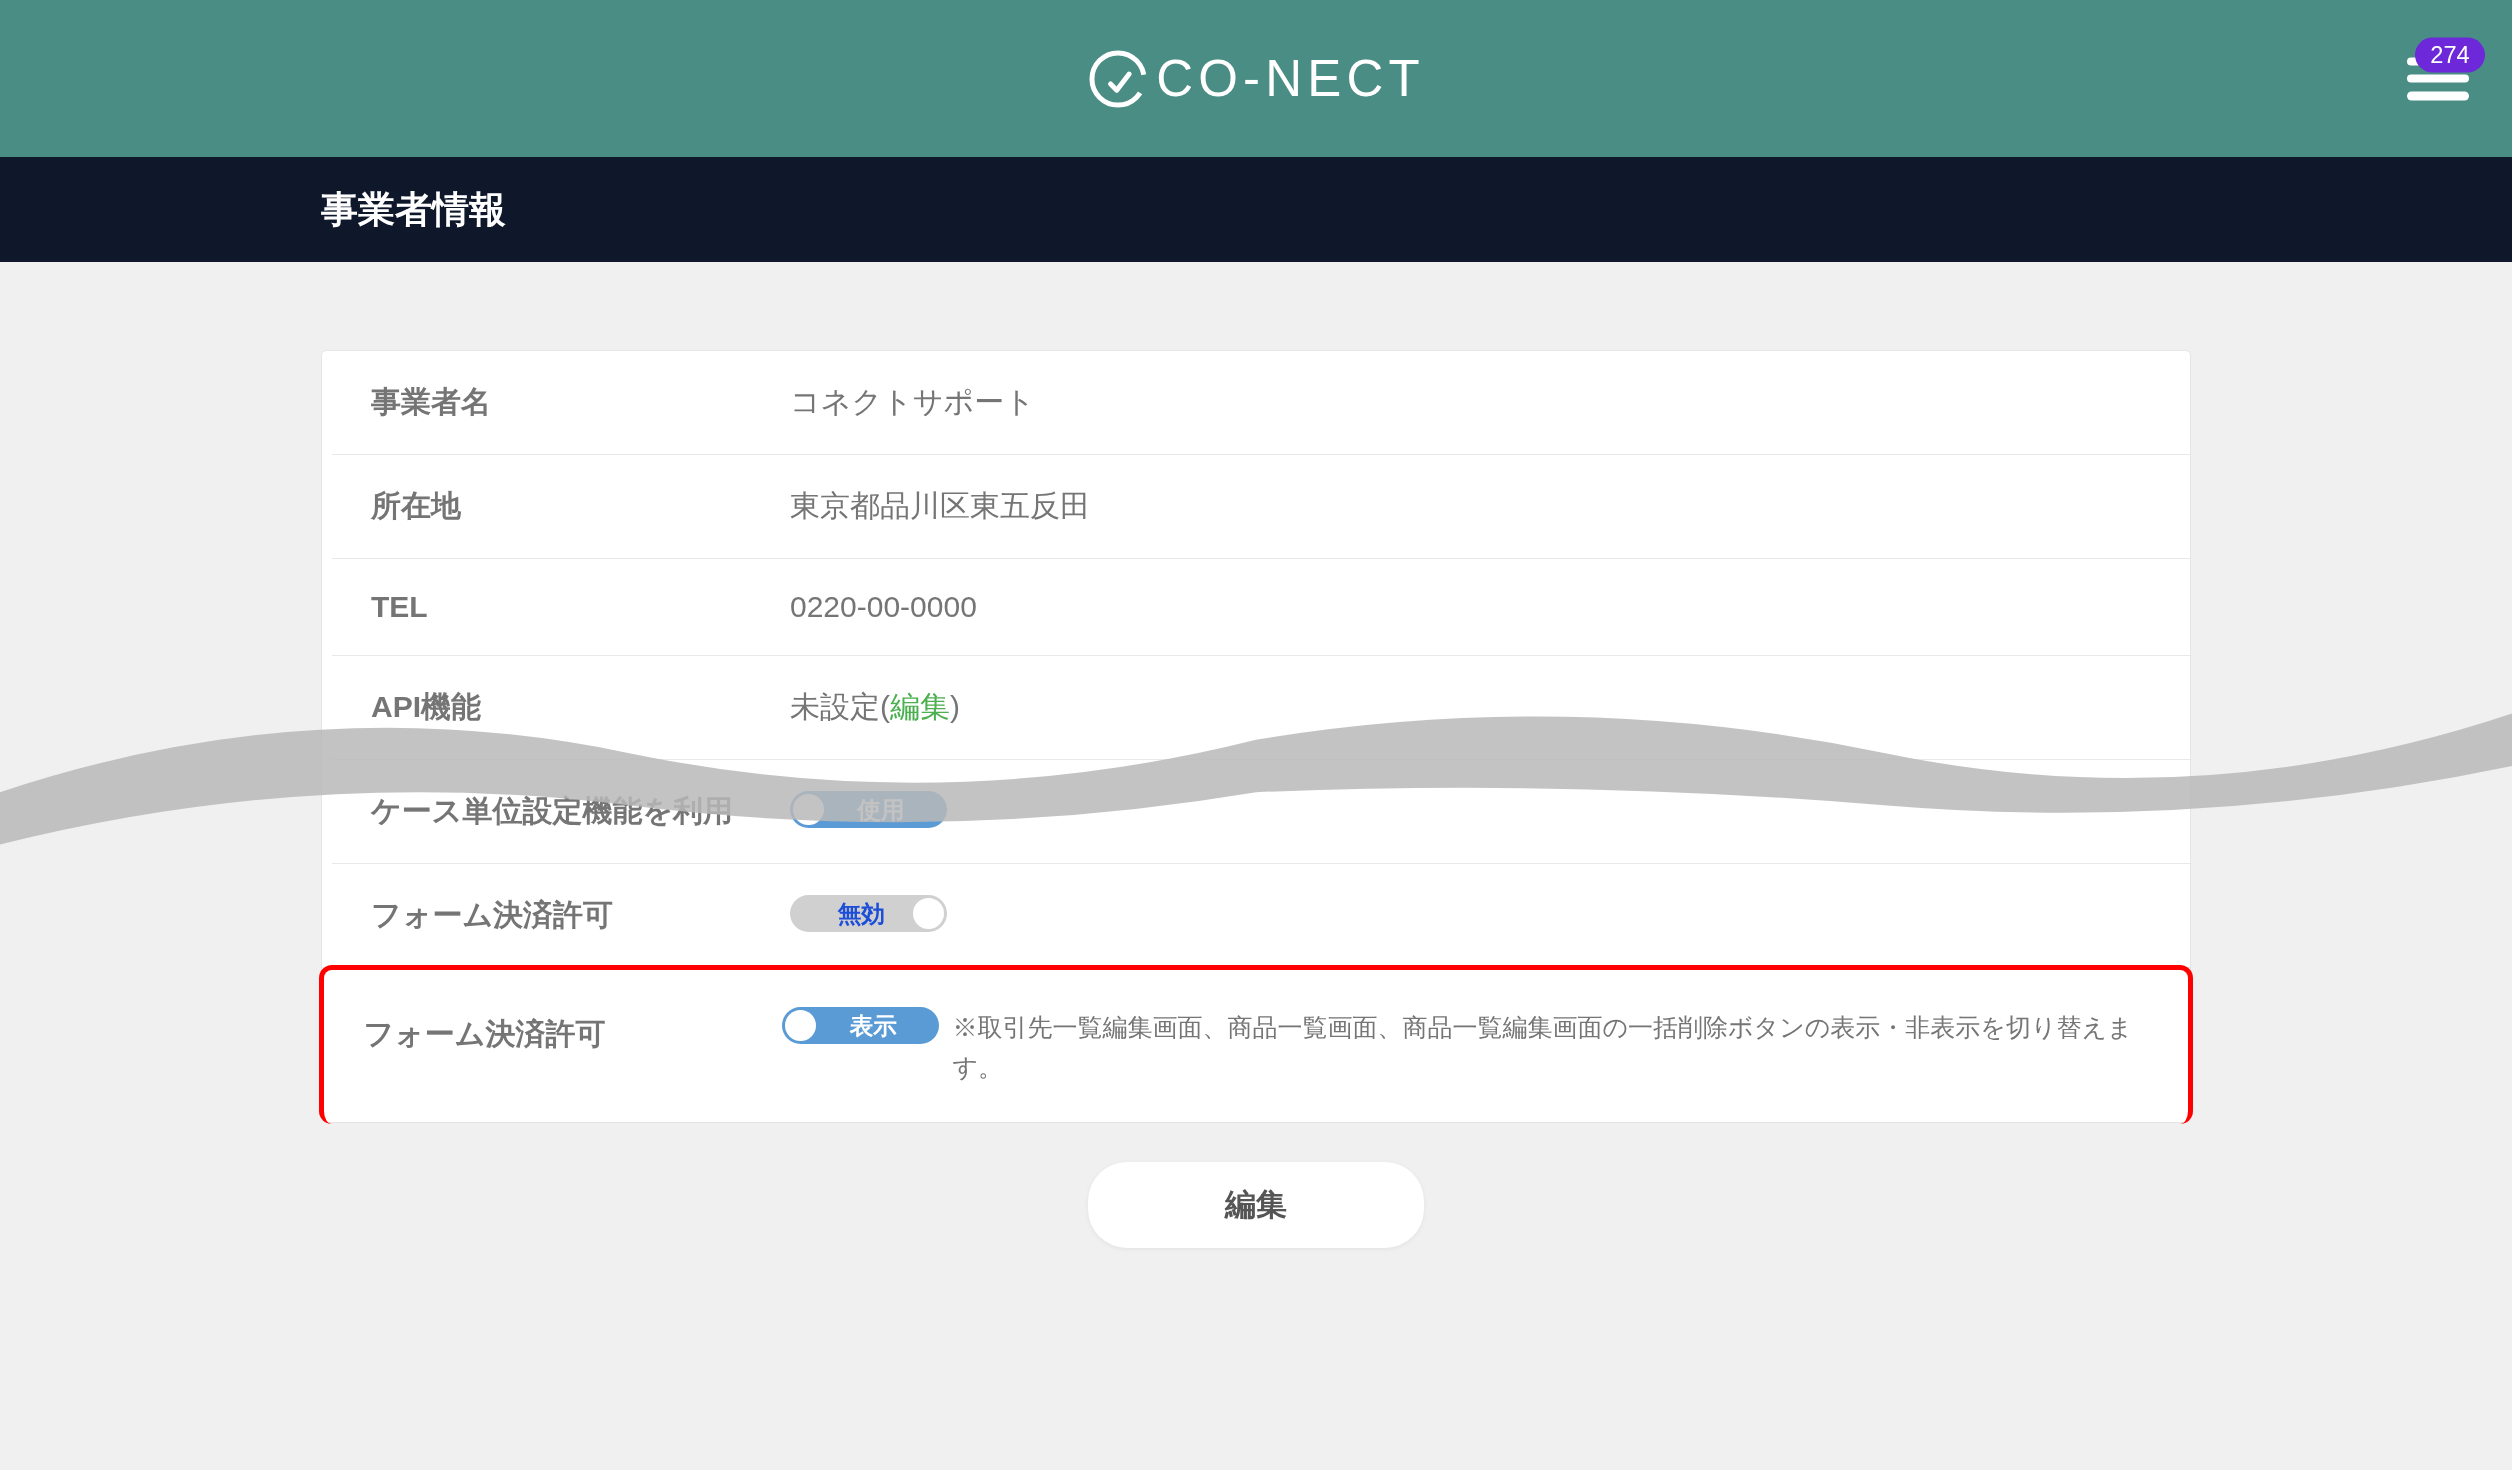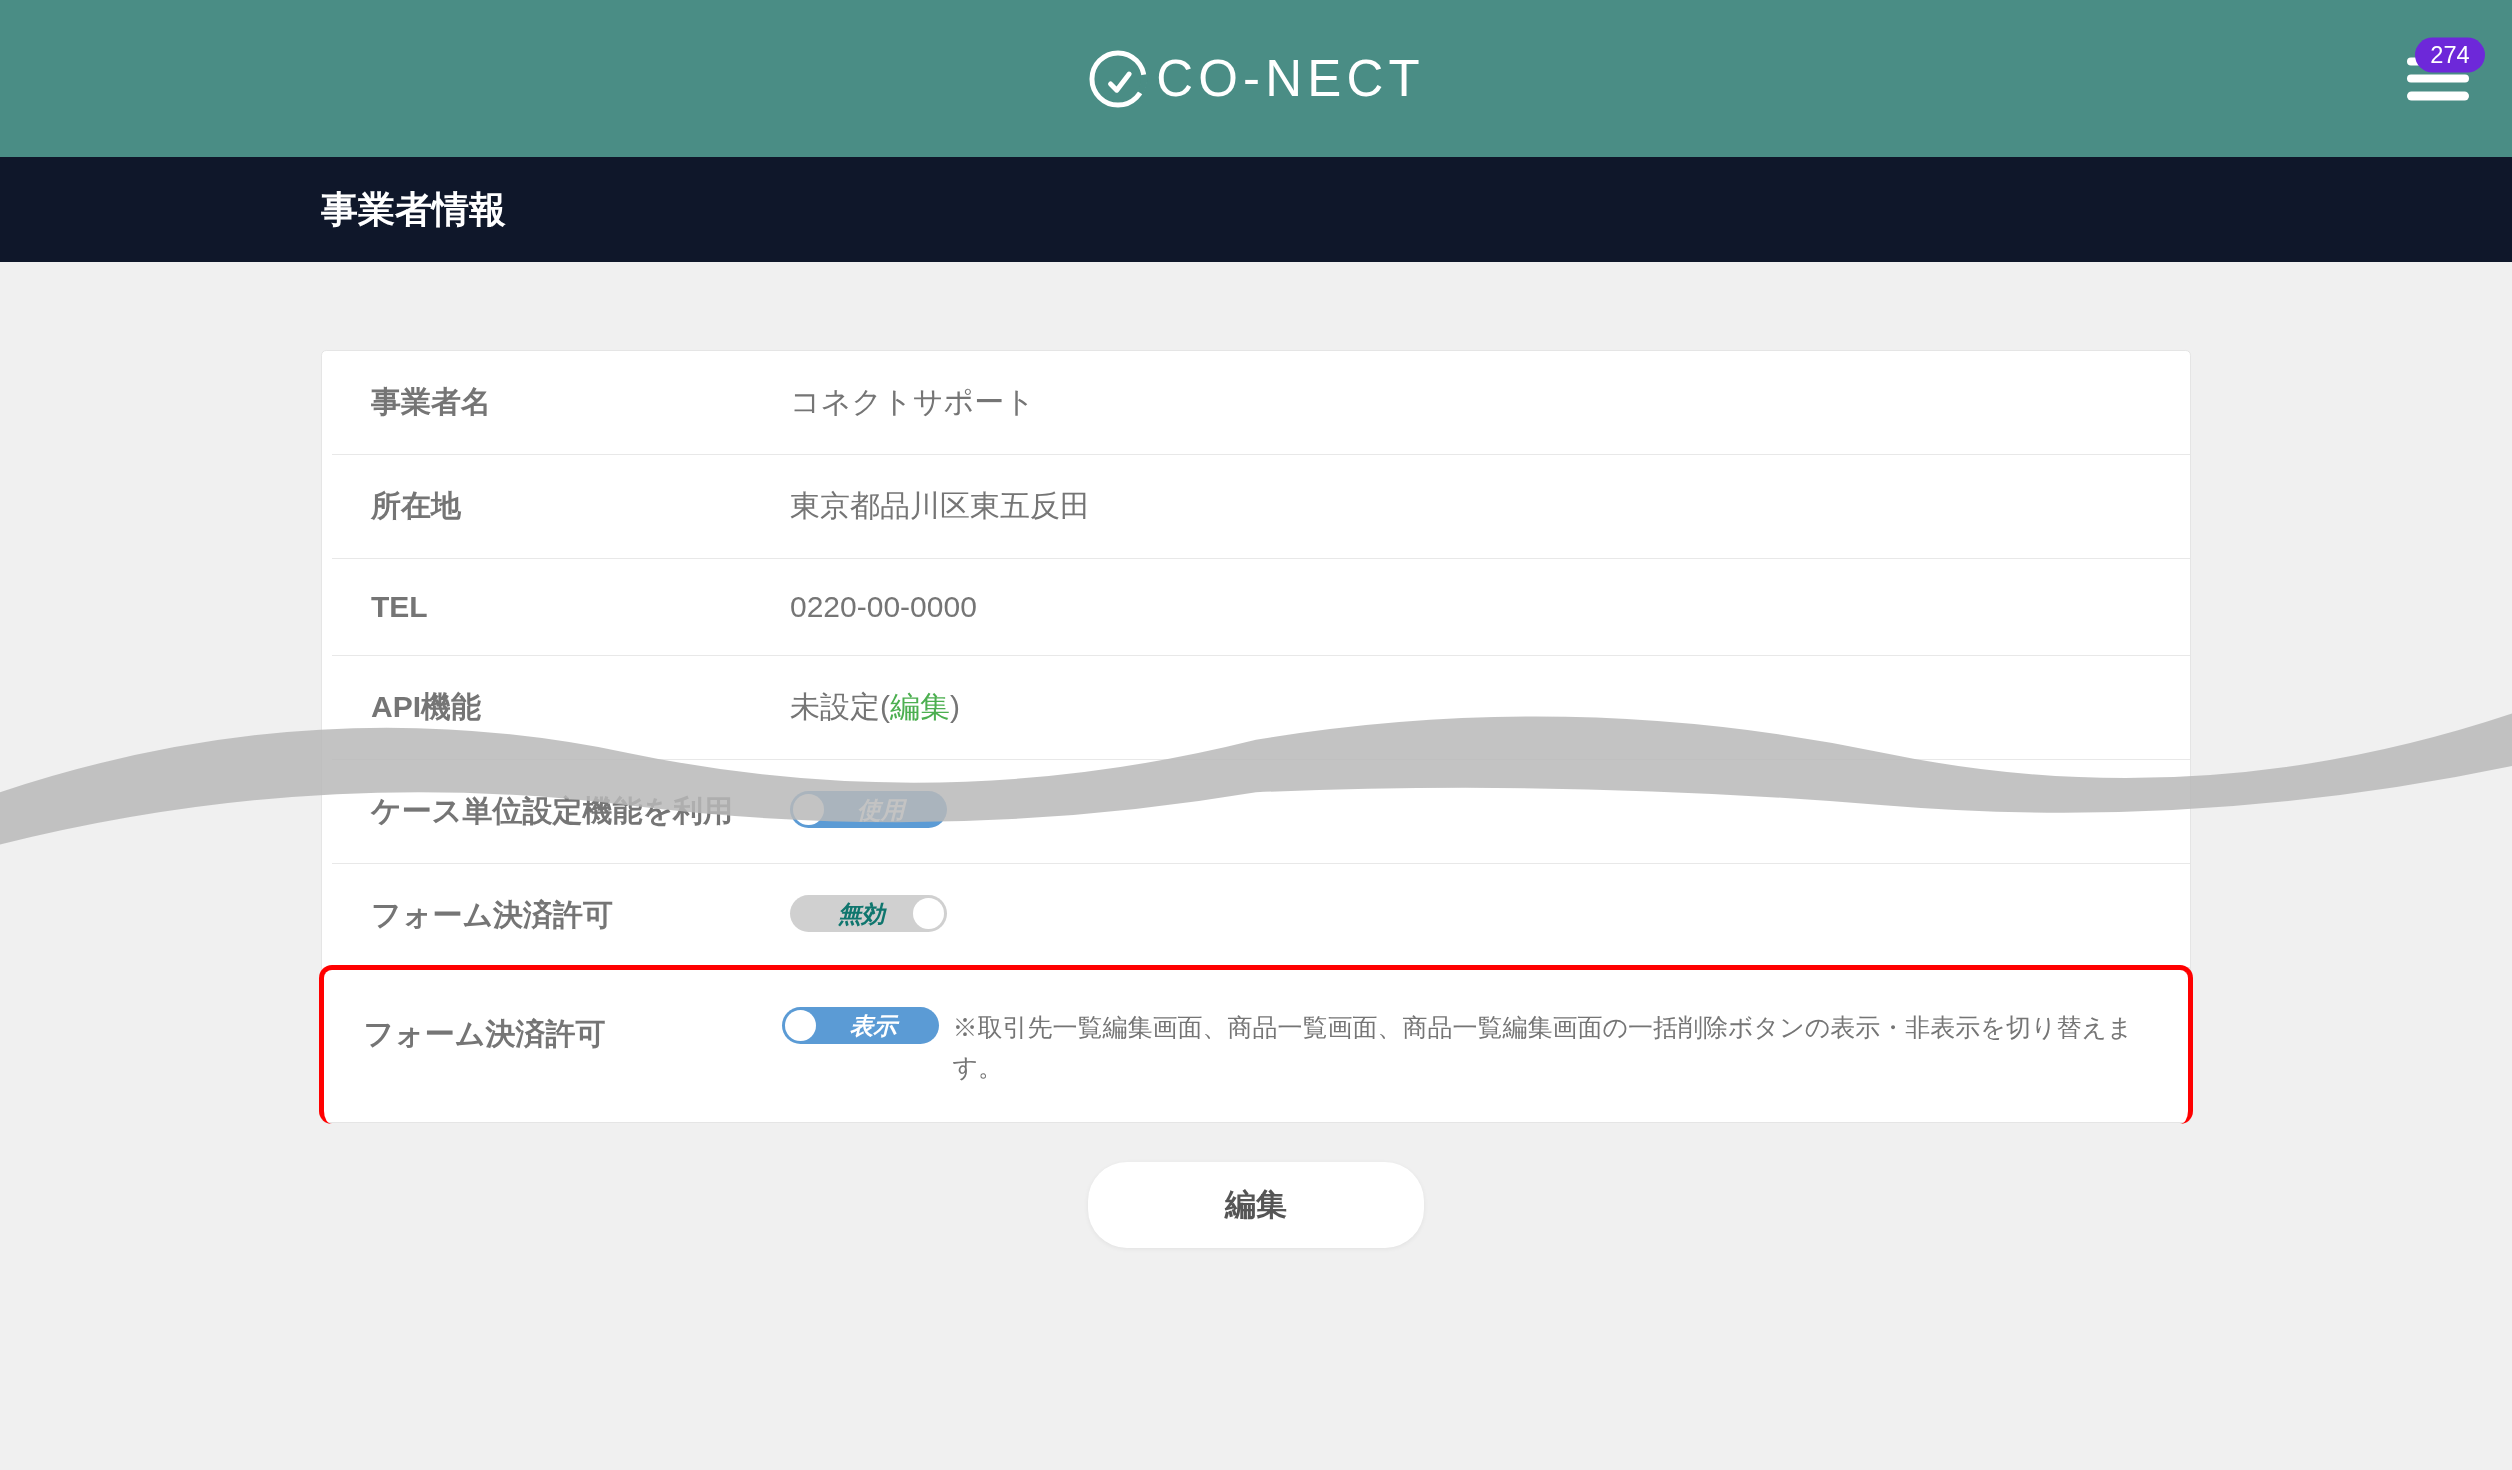--- a/index.html
+++ b/index.html
@@ -150,21 +150,20 @@
     
     
     .toggle {
       display: inline-flex;
       align-items: center;
       width: 157px;
       height: 37px;
       border-radius: 19.6px;
       position: relative;
       padding: 2.6px;
-      font-style: italic;
     }
     
     .toggle-on {
       background: #5b9bd5;
     }
     
     .toggle-off {
       background: #d0d0d0;
     }
     
@@ -188,21 +187,21 @@
       color: white;
       font-size: 23.6px;
       font-weight: 700;
       position: absolute;
       width: 100%;
       text-align: center;
       padding-left: 19.6px;
     }
     
     .toggle-off .toggle-label {
-      color: #0f766e;
+      color: #1d4ed8;
       padding-left: 0;
       padding-right: 19.6px;
     }
     
     .toggle-note {
       color: #757575;
       font-size: 25px;
       line-height: 1.6;
     }
     

